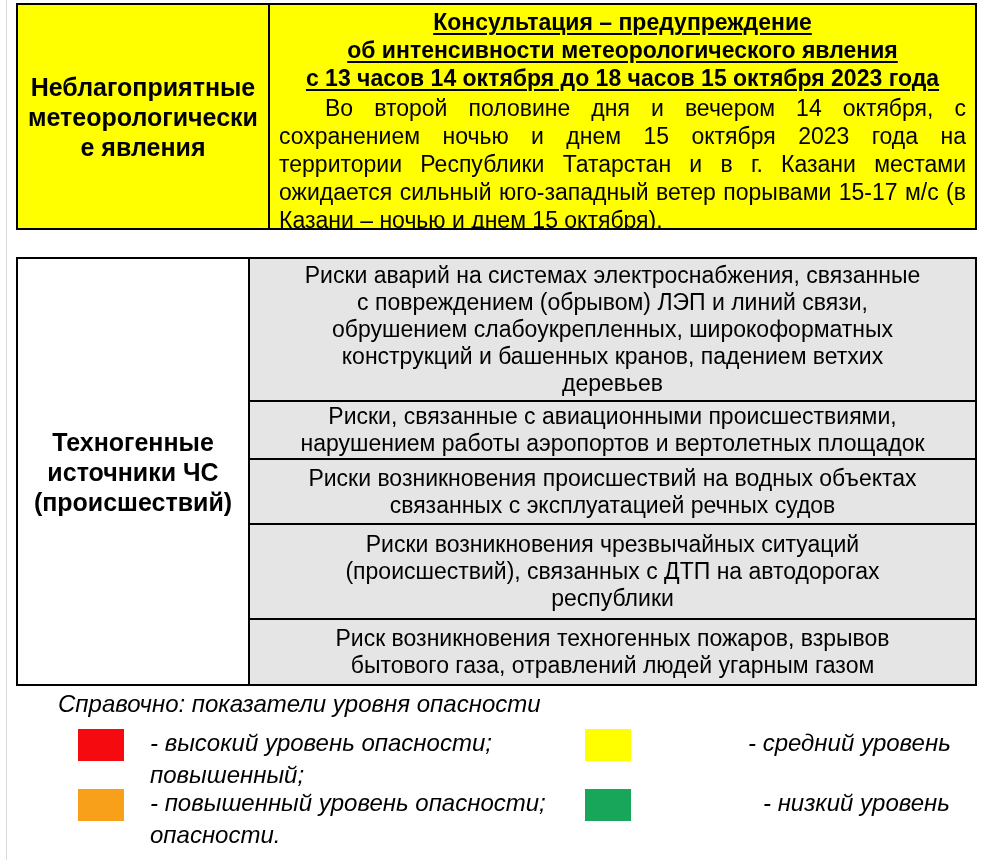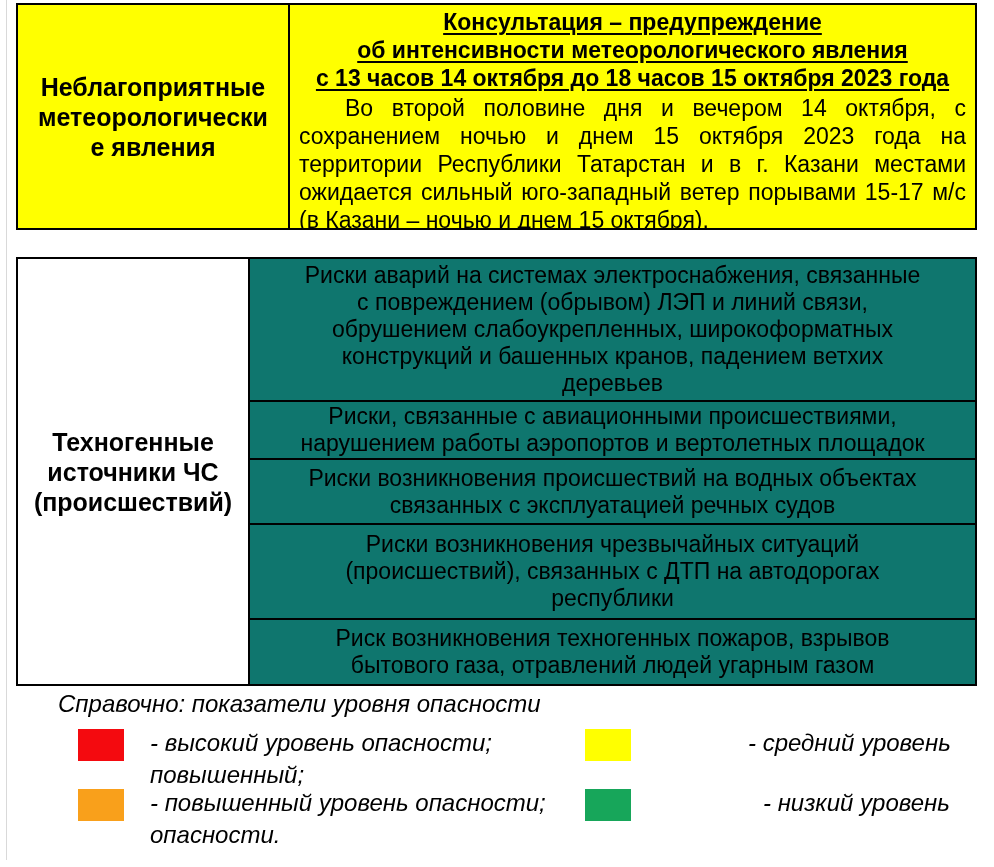--- a/index.html
+++ b/index.html
@@ -31,21 +31,21 @@
     left: 16px;
     top: 3px;
     width: 961px;
     height: 227px;
     box-sizing: border-box;
     border: 2px solid #000;
     display: flex;
     background: #ffff00;
   }
   .top-table .left-cell {
-    width: 272px;
+    width: 252px;
     box-sizing: border-box;
     border-right: 2px solid #000;
     display: flex;
     align-items: center;
     justify-content: center;
     text-align: center;
     font-weight: 700;
     font-size: 25px;
     line-height: 30px;
     white-space: pre-line;
@@ -120,21 +120,21 @@
     background: #ffffff;
     padding: 0 4px;
   }
   .risk-table .rows {
     flex: 1;
     display: flex;
     flex-direction: column;
   }
   .risk-row {
     box-sizing: border-box;
-    background: #0f766e;
+    background: #e5e5e5;
     display: flex;
     align-items: center;
     justify-content: center;
     text-align: center;
     font-size: 23px;
     line-height: 27px;
     white-space: pre-line;
     border-bottom: 2px solid #000;
     padding: 0 4px;
   }

